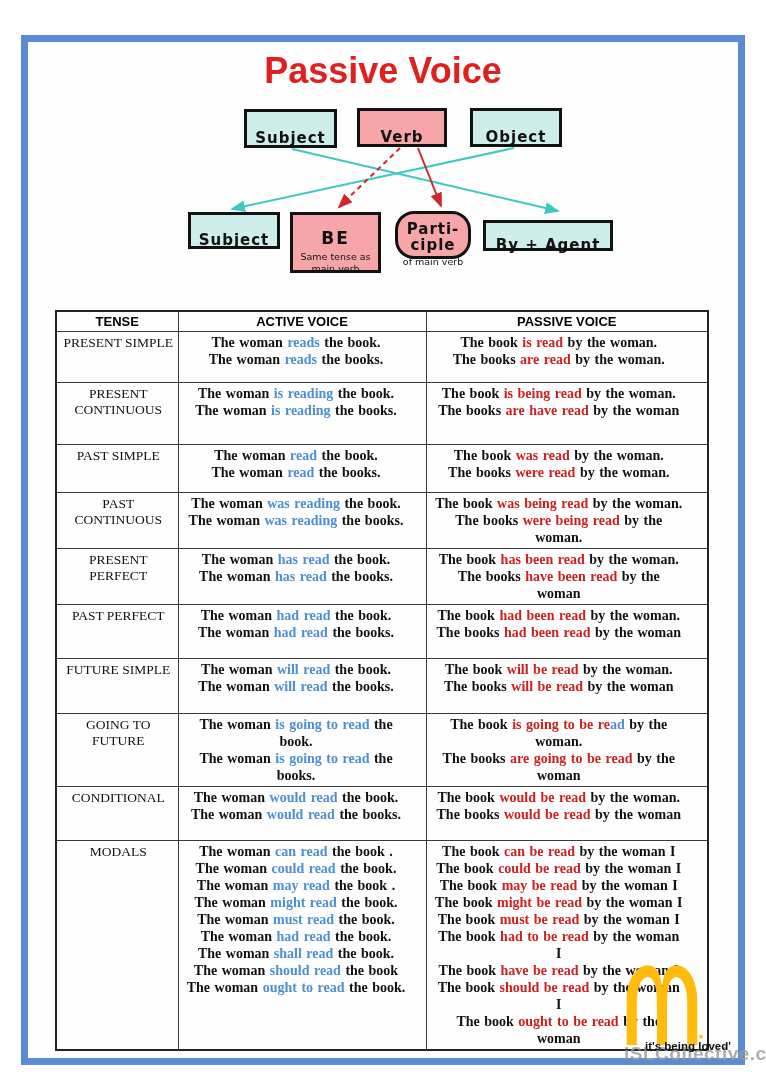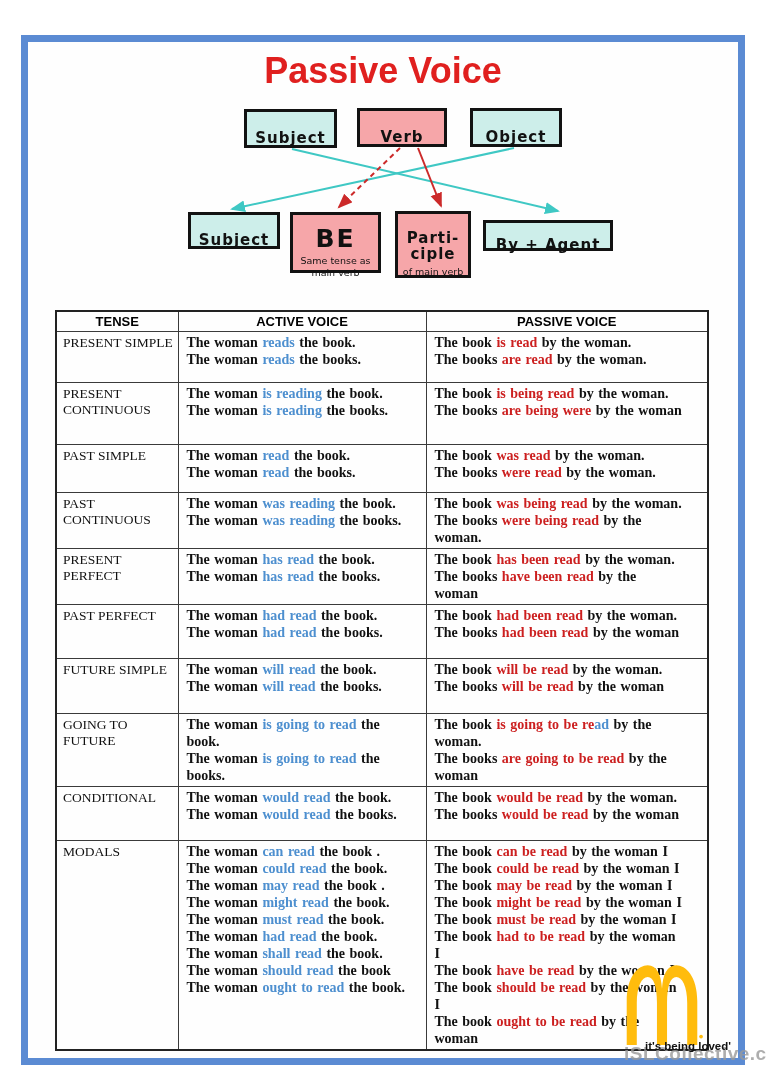--- a/index.html
+++ b/index.html
@@ -10,27 +10,27 @@
   .title{position:absolute;left:0;top:50px;width:766px;text-align:center;
          color:#e0201f;font-size:36px;font-weight:bold;letter-spacing:0px;}
   
   .dbox{position:absolute;box-sizing:border-box;border:3px solid #121212;
         display:flex;flex-direction:column;align-items:center;justify-content:center;
         font-family:"DejaVu Sans",sans-serif;font-weight:bold;color:#111;z-index:2;
         text-align:center;line-height:1.05;}
   .cyan{background:#cdeeea;}
   .pink{background:#f6a6a9;}
   .dbox .main{font-size:15px;letter-spacing:1px;margin-top:20px;}
-  .dbox .big{font-size:25px;letter-spacing:2px;}
+  .dbox .big{font-size:17px;letter-spacing:2px;}
   .dbox .note{font-size:9.5px;font-weight:normal;margin-top:3px;line-height:1.25;}
   .lines{position:absolute;left:0;top:0;width:766px;height:1084px;z-index:1;pointer-events:none;}
   
   .gtable{position:absolute;left:55px;top:310px;width:652px;border-collapse:collapse;
           table-layout:fixed;z-index:2;}
-  .gtable th,.gtable td{border:1px solid #3a3a3a;box-sizing:border-box;}
+  .gtable th,.gtable td{border:1px solid #3a3a3a;box-sizing:border-box;text-align:center;}
   .gtable{border:2px solid #222;}
   .gtable th{font-family:"Liberation Sans",sans-serif;font-size:13px;font-weight:bold;
              text-align:center;padding:2px 2px;height:20px;color:#000;}
   .col-tense{width:122px;}
   .col-active{width:248px;}
   .col-passive{width:282px;}
   .tense-cell{font-family:"Liberation Serif","DejaVu Serif",serif;font-size:13.5px;
               font-weight:normal;color:#111;vertical-align:top;padding:3px 4px 2px 6px;
               line-height:16px;}
   .sent-cell{font-family:"Liberation Serif","DejaVu Serif",serif;font-size:14px;
@@ -83,21 +83,21 @@
     <span class="main">Object</span>
   </div>
 
   <div class="dbox cyan" style="left:188px;top:212px;width:92px;height:37px;">
     <span class="main">Subject</span>
   </div>
   <div class="dbox pink" style="left:290px;top:212px;width:91px;height:61px;">
     <span class="main big">BE</span>
     <span class="note">Same tense as main verb</span>
   </div>
-  <div class="dbox pink" style="left:395px;top:211px;width:76px;height:67px;">
+  <div class="dbox pink" style="left:395px;top:211px;width:76px;height:48px;border-radius:19px;">
     <span class="main">Parti-ciple</span>
     <span class="note">of main verb</span>
   </div>
   <div class="dbox cyan" style="left:483px;top:220px;width:130px;height:31px;">
     <span class="main">By + Agent</span>
   </div>
 
   <table class="gtable">
     <colgroup>
       <col class="col-tense">
@@ -124,21 +124,21 @@
           </td>
         </tr>
         <tr>
           <td class="tense-cell" style="height: 62px;">PRESENT CONTINUOUS</td>
           <td class="sent-cell active-cell">
             <div class="sent"><span class="seg-k">The woman </span><span class="seg-b">is reading</span><span class="seg-k"> the book.</span></div>
             <div class="sent"><span class="seg-k">The woman </span><span class="seg-b">is reading</span><span class="seg-k"> the books.</span></div>
           </td>
           <td class="sent-cell passive-cell">
             <div class="sent"><span class="seg-k">The book </span><span class="seg-r">is being read</span><span class="seg-k"> by the woman.</span></div>
-            <div class="sent"><span class="seg-k">The books </span><span class="seg-r">are being were</span><span class="seg-k"> by the woman</span></div>
+            <div class="sent"><span class="seg-k">The books </span><span class="seg-r">are have read</span><span class="seg-k"> by the woman</span></div>
           </td>
         </tr>
         <tr>
           <td class="tense-cell" style="height: 48px;">PAST SIMPLE</td>
           <td class="sent-cell active-cell">
             <div class="sent"><span class="seg-k">The woman </span><span class="seg-b">read</span><span class="seg-k"> the book.</span></div>
             <div class="sent"><span class="seg-k">The woman </span><span class="seg-b">read</span><span class="seg-k"> the books.</span></div>
           </td>
           <td class="sent-cell passive-cell">
             <div class="sent"><span class="seg-k">The book </span><span class="seg-r">was read</span><span class="seg-k"> by the woman.</span></div>

